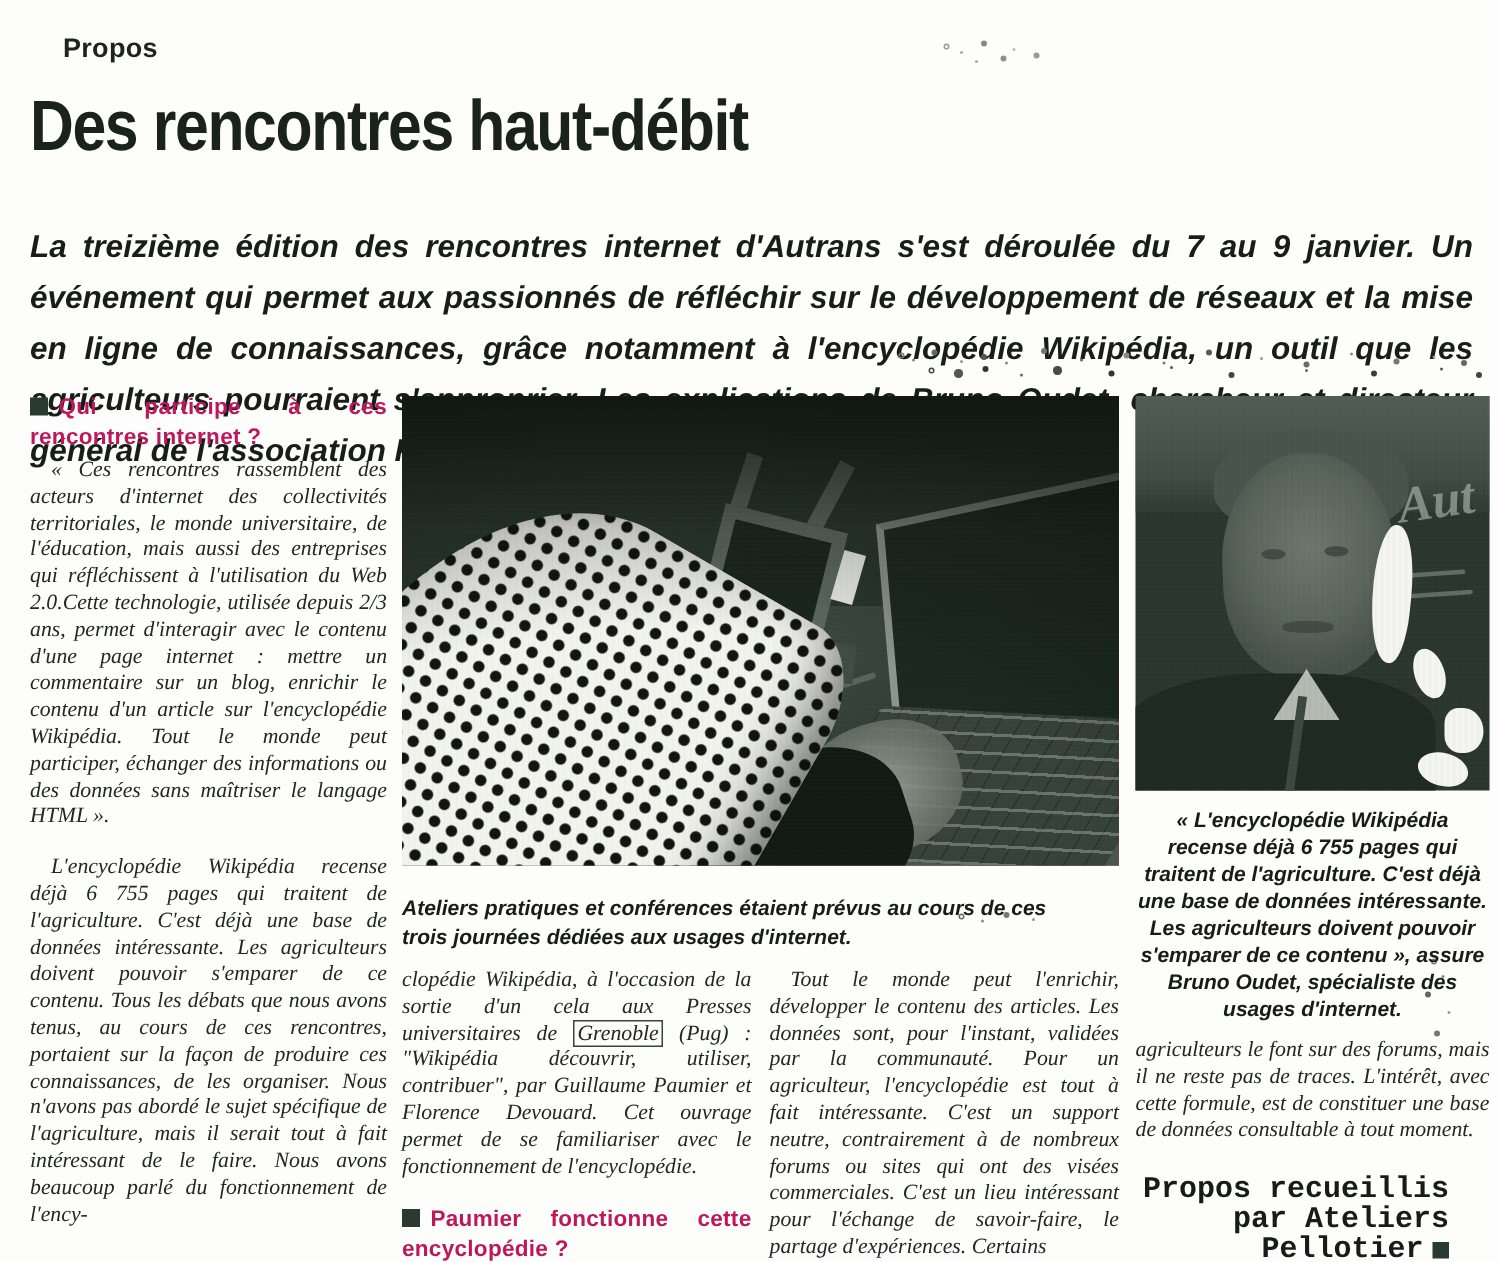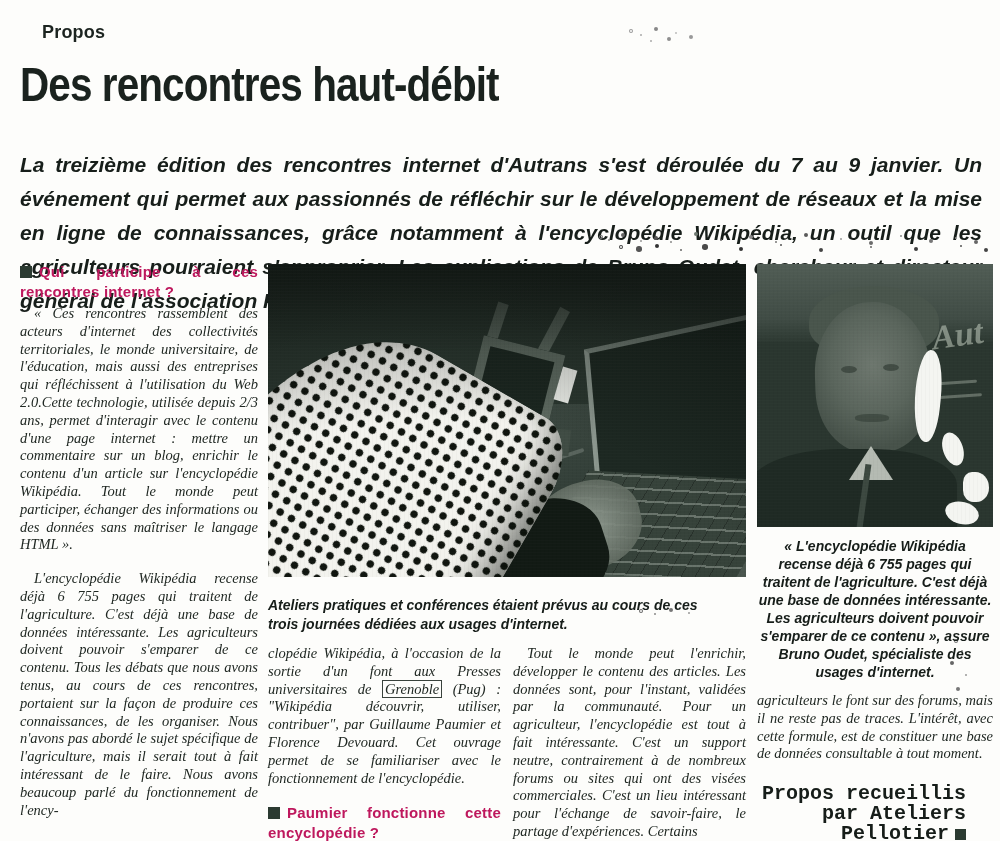--- a/index.html
+++ b/index.html
@@ -193,21 +193,21 @@
   <div class="pp-lanyard"></div>
   <div class="pp-splotch" style="left:158px;top:86px;width:26px;height:92px;border-radius:45% 55% 40% 60%;transform:rotate(6deg);"></div>
   <div class="pp-splotch" style="left:186px;top:168px;width:20px;height:34px;border-radius:50%;transform:rotate(-18deg);"></div>
   <div class="pp-splotch" style="left:206px;top:208px;width:26px;height:30px;border-radius:40% 60% 55% 45%;"></div>
   <div class="pp-splotch" style="left:188px;top:238px;width:34px;height:22px;border-radius:55%;transform:rotate(14deg);"></div>
   <div class="grain"></div>
 </div>
 <div class="caption caption-portrait">« L'encyclopédie Wikipédia recense déjà 6 755 pages qui traitent de l'agriculture. C'est déjà une base de données intéressante. Les agriculteurs doivent pouvoir s'emparer de ce contenu », assure Bruno Oudet, spécialiste des usages d'internet.</div>
 
 <div class="col col2">
-  <p><span>clopédie Wikipédia, à l'occasion de la sortie d'un font aux Presses universitaires de</span> <span class="boxed">Grenoble</span> <span>(Pug) : "Wikipédia découvrir, utiliser, contribuer", par Guillaume Paumier et Florence Devouard. Cet ouvrage permet de se familiariser avec le fonctionnement de l'encyclopédie.</span></p>
+  <p><span>clopédie Wikipédia, à l'occasion de la sortie d'un cela aux Presses universitaires de</span> <span class="boxed">Grenoble</span> <span>(Pug) : "Wikipédia découvrir, utiliser, contribuer", par Guillaume Paumier et Florence Devouard. Cet ouvrage permet de se familiariser avec le fonctionnement de l'encyclopédie.</span></p>
   <div class="gap"></div>
   <h3 class="q">
     <span class="sq"></span><span>Paumier fonctionne cette encyclopédie ?</span>
   </h3>
 </div>
 
 <div class="col col3">
   <p class="indent">Tout le monde peut l'enrichir, développer le contenu des articles. Les données sont, pour l'instant, validées par la communauté. Pour un agriculteur, l'encyclopédie est tout à fait intéressante. C'est un support neutre, contrairement à de nombreux forums ou sites qui ont des visées commerciales. C'est un lieu intéressant pour l'échange de savoir-faire, le partage d'expériences. Certains</p>
 </div>
 

